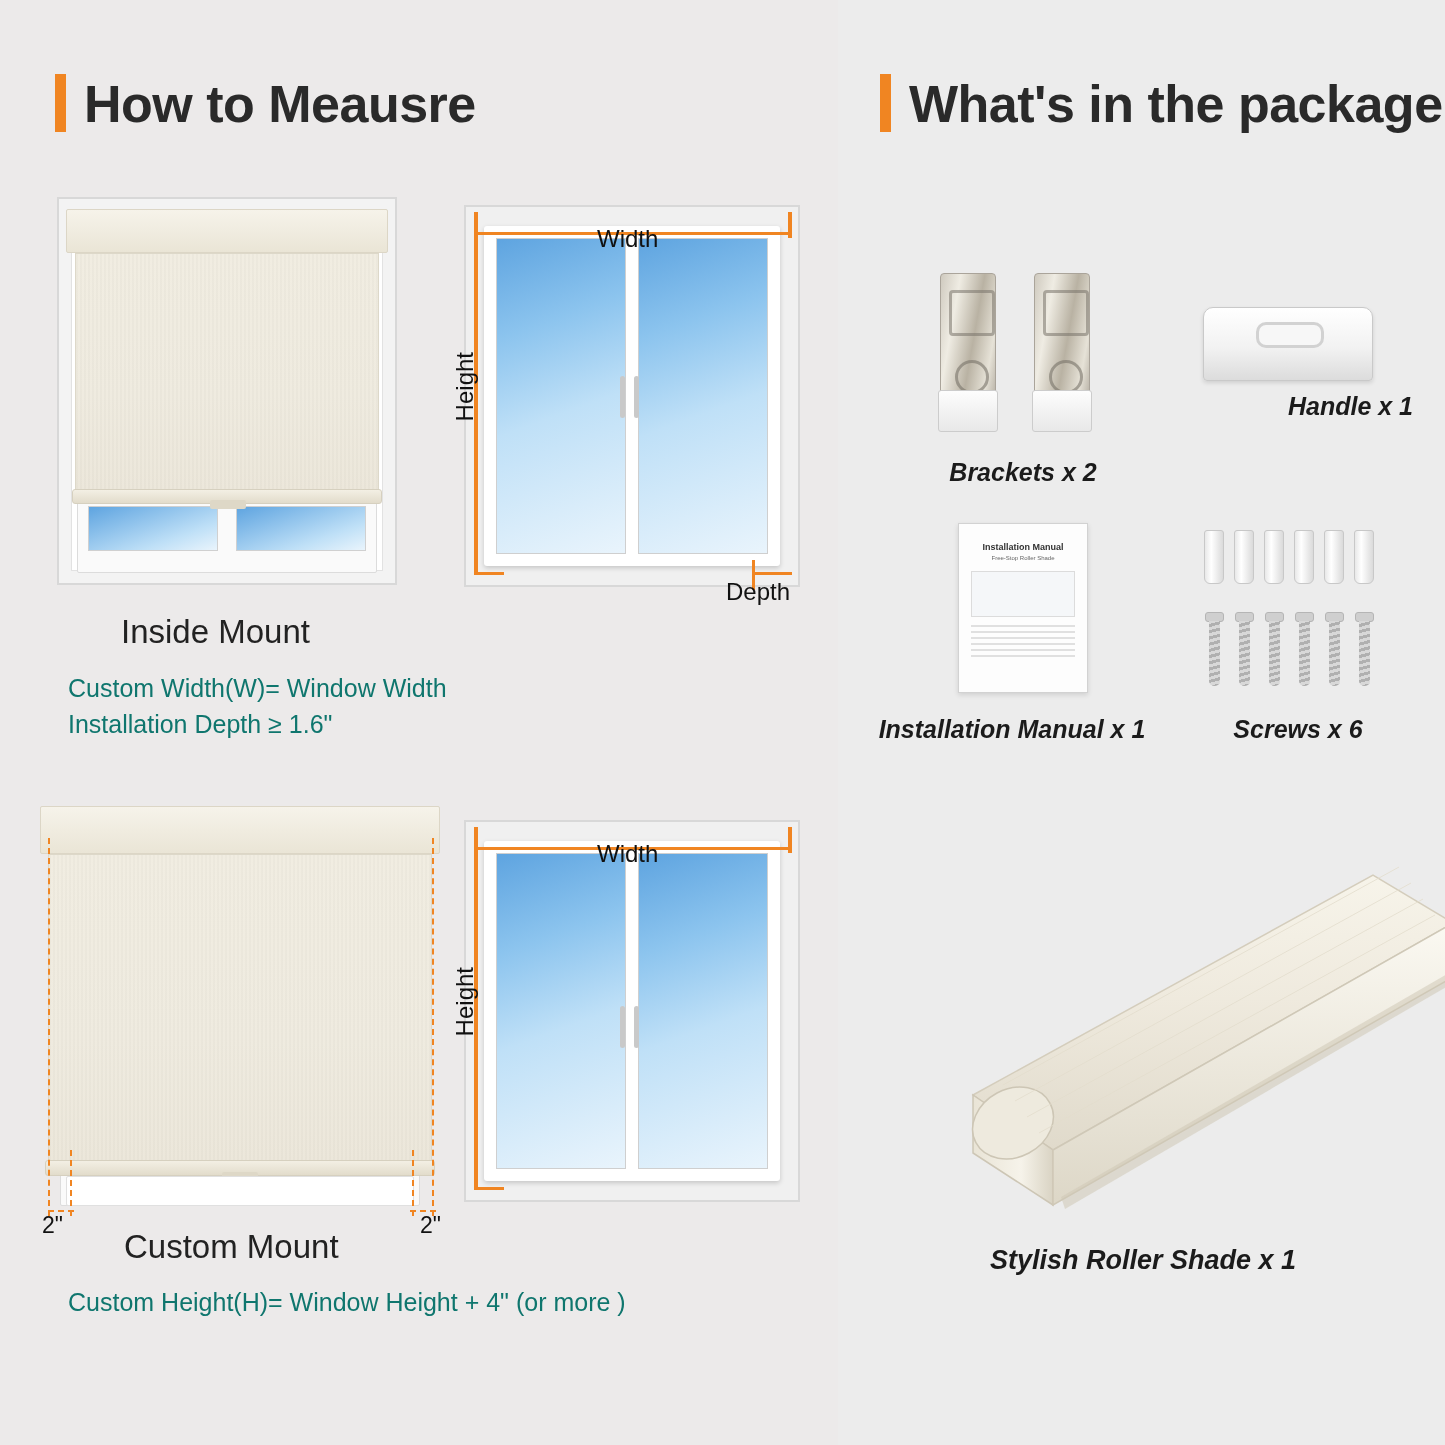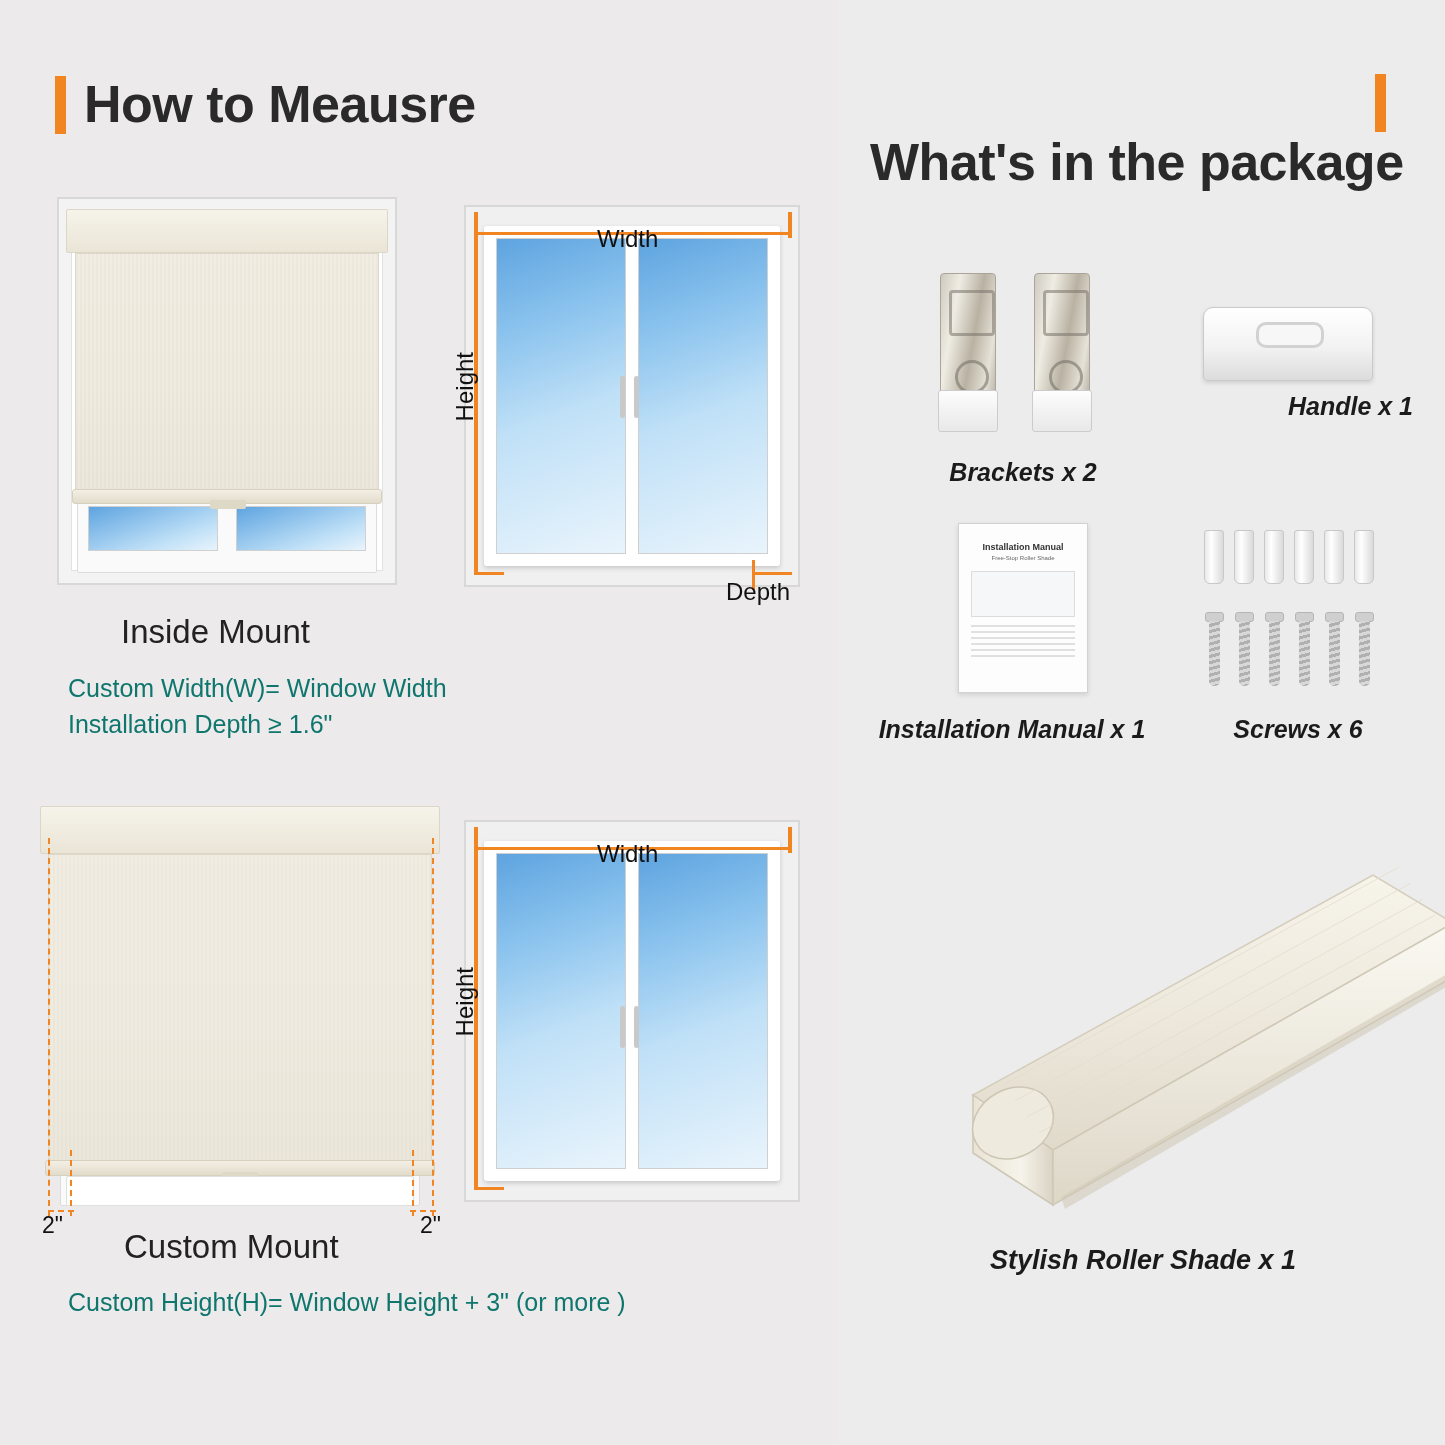--- a/index.html
+++ b/index.html
@@ -10,21 +10,21 @@
     background:#ffffff;
     overflow:hidden;
   }
   .page { position:relative; width:1445px; height:1445px; display:flex; }
 
   .col-left  { width:838px; height:1445px; background:#eceaea; position:relative; }
   .col-right { width:607px; height:1445px; background:#ececec; position:relative; }
   .divider { position:absolute; left:838px; top:0; width:3px; height:1445px; background:#9e9e9e; }
 
   
-  .heading { display:flex; align-items:flex-end; }
+  .heading { display:flex; align-items:flex-start; }
   .heading .bar { width:11px; height:58px; background:#f08522; margin-right:18px; }
   .heading .txt { font-size:52px; font-weight:bold; color:#2a2a2a; letter-spacing:-0.5px; white-space:nowrap; }
 
   #h-left  { position:absolute; left:55px; top:74px; }
   #h-right { position:absolute; left:872px; top:74px; }
 
   
   .mount-title { font-size:33px; color:#222; font-weight:normal; }
   .spec-line { font-size:25px; color:#0f766e; line-height:36px; white-space:nowrap; }
 
@@ -225,29 +225,29 @@
       <div class="orange-line" style="left:474px; top:847px; width:4px; height:342px;"></div>
       <div class="orange-line" style="left:474px; top:1187px; width:30px; height:3px;"></div>
 
       <div class="dim-label" style="left:597px; top:840px;">Width</div>
       <div class="dim-label dim-vert" style="left:451px; top:967px;">Height</div>
     </div>
 
     <div class="mount-title" style="position:absolute; left:124px; top:1228px;">Custom Mount</div>
 
     <div style="position:absolute; left:68px; top:1284px;">
-      <div class="spec-line">Custom Height(H)= Window Height + 3" (or more )</div>
+      <div class="spec-line">Custom Height(H)= Window Height + 4" (or more )</div>
     </div>
   </div>
 
   <div class="divider"></div>
 
   <div class="col-right">
 
-    <div class="heading" id="h-right" style="left:32px;flex-direction:column;">
+    <div class="heading" id="h-right" style="left:42px;">
       <span class="bar"></span>
       <span class="txt">What's in the package</span>
     </div>
 
     <div>
       <div class="bracket" style="left:102px; top:273px;"></div>
       <div class="bracket-base" style="left:100px; top:390px;"></div>
       <div class="bracket" style="left:196px; top:273px;"></div>
       <div class="bracket-base" style="left:194px; top:390px;"></div>
       <div class="pkg-label" style="position:absolute; left:60px; top:458px; width:250px;">Brackets x 2</div>

